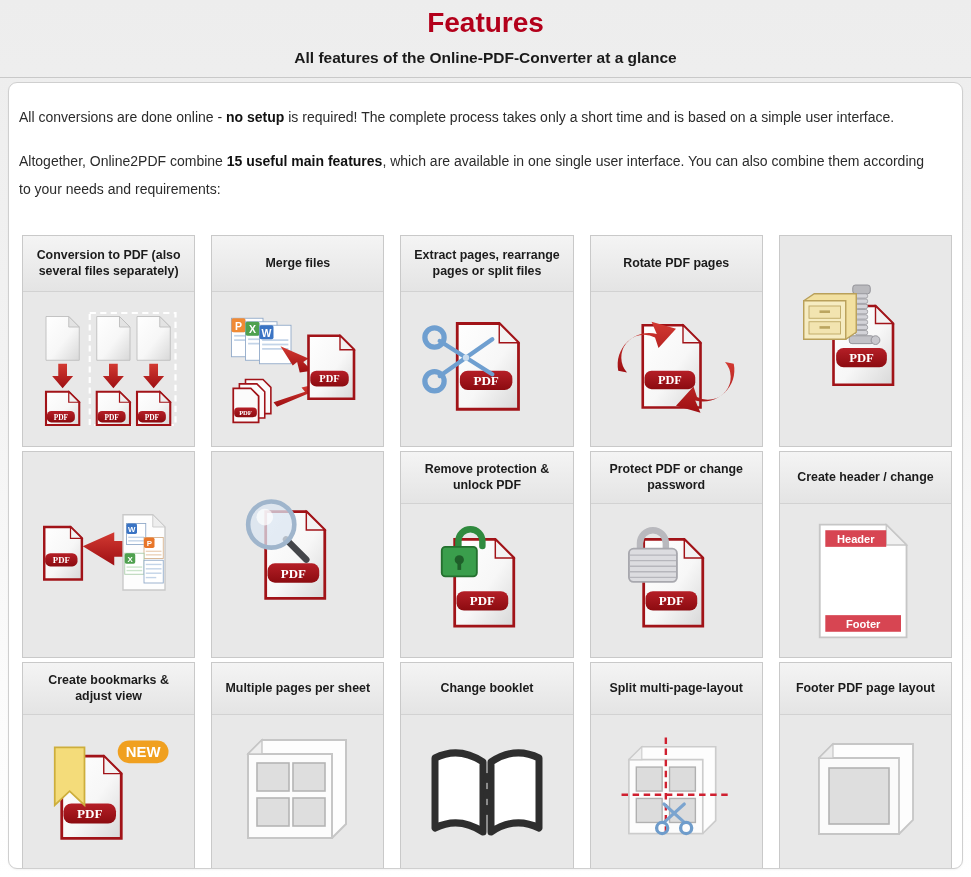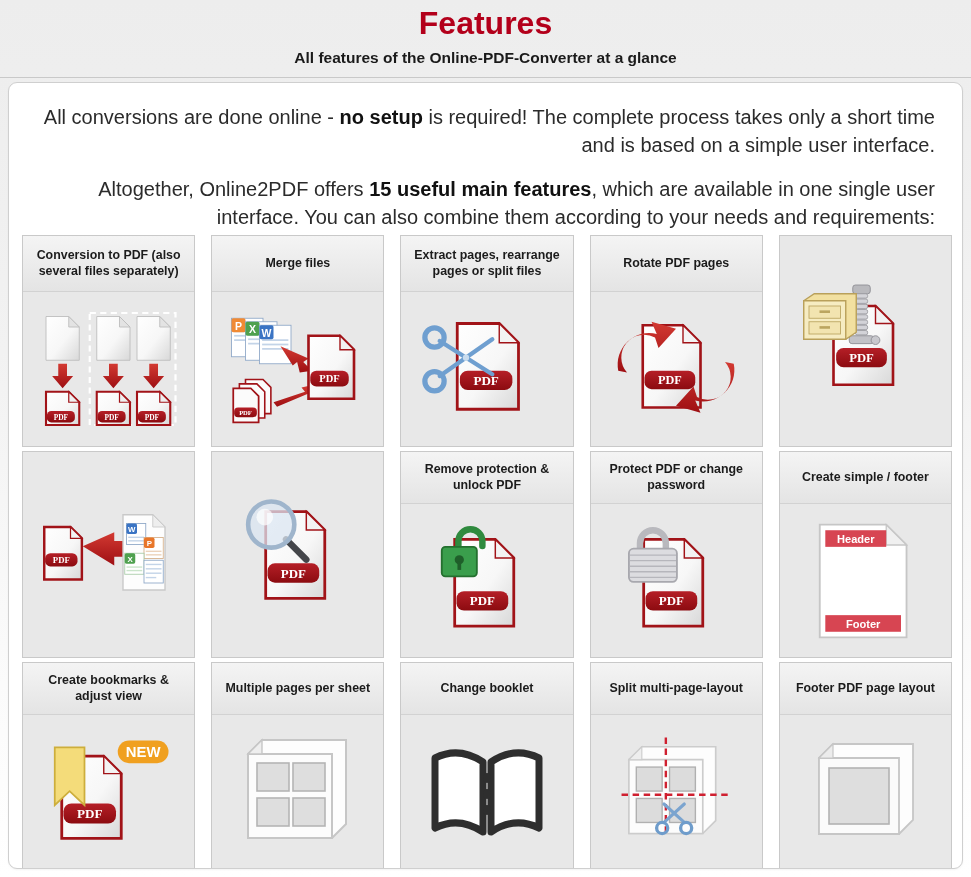--- a/index.html
+++ b/index.html
@@ -9,33 +9,33 @@
     background:#ffffff;
     color:#222;
   }
   #page{position:relative;width:971px;height:877px;overflow:hidden;
     background:linear-gradient(180deg,#ededed 0%,#f2f2f2 40%,#fbfbfb 78%,#ffffff 100%);
   }
 
   
   .header{position:absolute;left:0;top:0;width:971px;height:78px;
     text-align:center;border-bottom:1px solid #c9c9c9;box-sizing:border-box;}
-  .page-title{margin:0;padding-top:6px;font-size:32px;font-weight:bold;
+  .page-title{margin:0;padding-top:6px;font-size:28px;font-weight:bold;
     color:#b3001b;letter-spacing:0px;line-height:34px;}
   .page-subtitle{margin:4px;padding-top:4px;font-size:15.5px;font-weight:bold;
     color:#1a1a1a;line-height:20px;}
 
   
   .panel{position:absolute;left:8px;top:82px;width:955px;height:787px;
     box-sizing:border-box;background:#ffffff;
     border:1px solid #cfcfcf;border-radius:9px;
     box-shadow:0 1px 2px rgba(0,0,0,.05);overflow:hidden;}
 
   .intro{position:absolute;left:10px;top:20px;width:916px;}
-  .intro p{margin:0 0 16px 0;font-size:20px;line-height:28px;color:#2b2b2b;text-align:right;}
+  .intro p{margin:0 0 16px 0;font-size:14px;line-height:28px;color:#2b2b2b;}
   .intro b{font-weight:bold;color:#111;}
 
   
   .grid{position:absolute;left:13px;top:152px;width:930px;}
   .row{display:flex;gap:12px;}
   .row + .row{margin-top:4px;}
   .card{width:178px;margin-right:4px;box-sizing:border-box;
     border:1px solid #c9c9c9;background:#e9e9e9;
     display:flex;flex-direction:column;}
   .card:last-child{margin-right:0;}
@@ -62,21 +62,21 @@
 
   <div class="header">
     <h1 class="page-title">Features</h1>
     <div class="page-subtitle">All features of the Online-PDF-Converter at a glance</div>
   </div>
 
   <div class="panel">
 
     <div class="intro">
       <p><span>All conversions are done online - </span><b>no setup</b><span> is required! The complete process takes only a short time and is based on a simple user interface.</span></p>
-      <p><span>Altogether, Online2PDF offers </span><b>15 useful main features</b><span>, which are available in one single user interface. You can also combine them according to your needs and requirements:</span></p>
+      <p><span>Altogether, Online2PDF combine </span><b>15 useful main features</b><span>, which are available in one single user interface. You can also combine them according to your needs and requirements:</span></p>
     </div>
 
     <div class="grid">
 
       <div class="row r1">
 
         <div class="card">
           <div class="card-head">
               <span>Conversion to PDF (also several files separately)</span>
             </div>
@@ -391,21 +391,21 @@
                 <line x1="15" y1="49" x2="65" y2="49"></line>
                   <line x1="15" y1="55" x2="65" y2="55"></line>
                 <line x1="15" y1="61" x2="65" y2="61"></line>
               </g>
             </svg>
           </div>
         </div>
 
         <div class="card">
           <div class="card-head">
-              <span>Create simple / footer</span>
+              <span>Create header / change</span>
             </div>
           <div class="card-body">
             <svg class="icon-sm" viewBox="0 0 110 130">
               <path d="M6 4 h72 l22 22 v100 h-94 z" fill="#ffffff" stroke="#c6c6c6" stroke-width="2"></path>
               <path d="M78 4 l22 22 h-22 z" fill="#f0f0f0" stroke="#c6c6c6" stroke-width="1.4"></path>
               <rect x="12" y="10" width="66" height="18" fill="#d74552"></rect>
               <text x="45" y="23.5" font-size="12" font-weight="bold" fill="#fff" text-anchor="middle">Header</text>
               <rect x="12" y="102" width="82" height="18" fill="#d74552"></rect>
               <text x="53" y="115.5" font-size="12" font-weight="bold" fill="#fff" text-anchor="middle">Footer</text>
             </svg>

